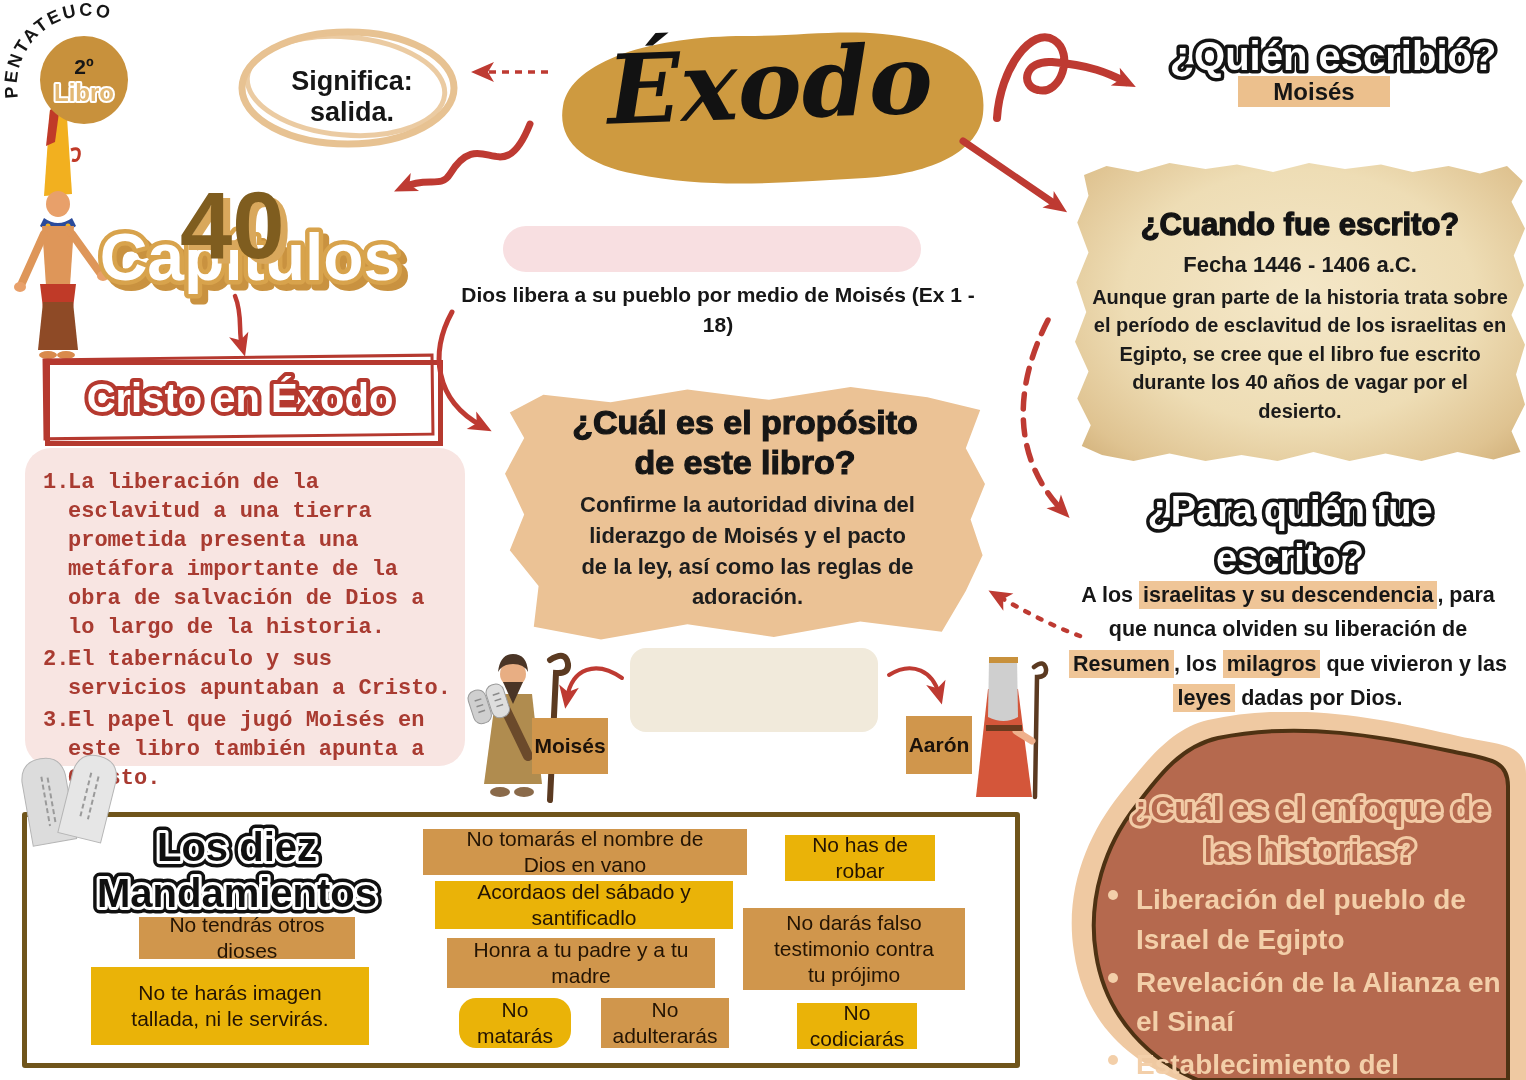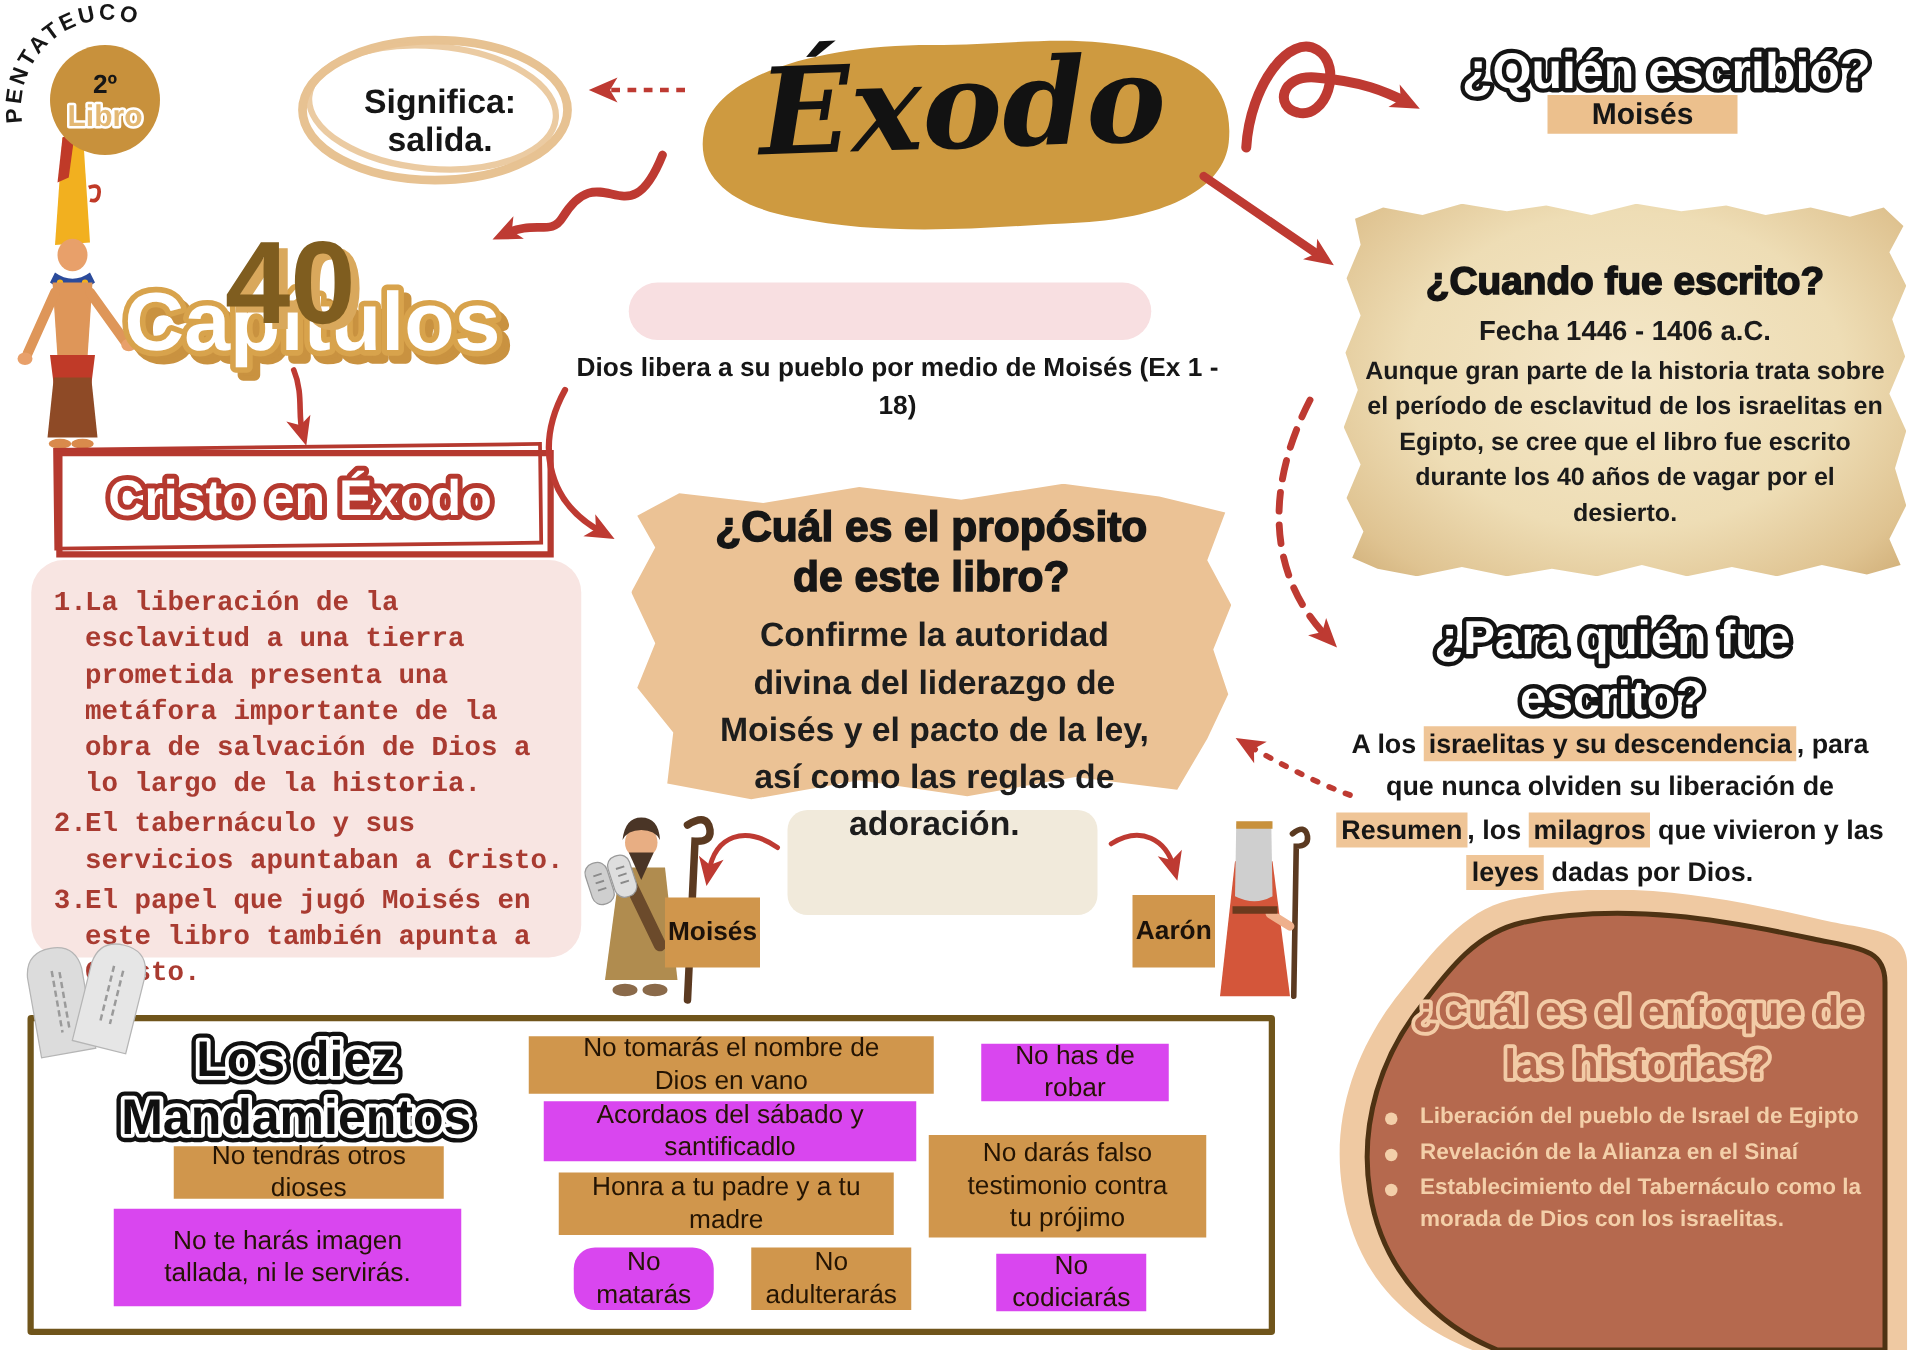--- a/index.html
+++ b/index.html
@@ -40,21 +40,21 @@
   
   .resumen-strip{left:503px;top:226px;width:418px;height:46px;background:#F8DFE1;border-radius:23px;z-index:1;}
   .resumen-lines{left:448px;top:280px;width:540px;text-align:center;z-index:2;}
   .resumen-lines div{font-size:21px;font-weight:bold;color:#161616;line-height:1.42;}
 
   
   .prop-blob{left:505px;top:387px;width:480px;height:255px;background:#EBC295;z-index:1;
     clip-path:polygon(1% 10%,8% 3%,22% 6%,38% 1%,55% 5%,72% 0%,88% 4%,99% 9%,96% 24%,100% 38%,97% 52%,99.5% 66%,96% 80%,91% 96%,74% 92%,56% 98%,38% 93%,20% 99%,6% 94%,7% 78%,1% 64%,4% 50%,0% 34%,4% 20%);}
   .prop-title{left:520px;top:402px;width:450px;text-align:center;z-index:2;}
   .prop-title div{font-size:34px;font-weight:bold;color:#161616;line-height:1.18;-webkit-text-stroke:1.2px #161616;}
-  .prop-body{left:575px;top:490px;width:345px;text-align:center;font-size:27px;font-weight:bold;color:#1d1d1d;line-height:1.4;z-index:2;}
+  .prop-body{left:575px;top:490px;width:345px;text-align:center;font-size:22px;font-weight:bold;color:#1d1d1d;line-height:1.4;z-index:2;}
 
   
   .parchment{left:1075px;top:163px;width:450px;height:298px;z-index:1;
     background:radial-gradient(ellipse at 50% 45%, #F4E7C8 0%, #EEDDB5 55%, #DFC391 85%, #D0AE77 100%);
     clip-path:polygon(2% 4%,7% 1%,14% 3%,21% 0%,29% 2%,36% 0.5%,44% 3%,52% 0%,60% 2%,68% 0.5%,75% 3%,83% 1%,90% 3.5%,96% 1%,99.5% 6%,97% 13%,100% 22%,97.5% 31%,99.8% 41%,97% 51%,100% 61%,98% 71%,100% 81%,97% 90%,99% 97%,93% 99.5%,85% 97%,77% 100%,69% 97.5%,61% 100%,53% 97%,45% 100%,37% 98%,29% 100%,21% 97.5%,13% 100%,6% 98%,1.5% 95%,3.5% 88%,0.5% 79%,3% 70%,0% 60%,2.5% 50%,0.3% 40%,3% 30%,0.5% 20%,3% 11%);}
   .cuando-title{left:1080px;top:207px;width:440px;text-align:center;font-size:31px;font-weight:bold;color:#141414;
                 -webkit-text-stroke:1.3px #141414;z-index:2;}
   .cuando-fecha{left:1085px;top:252px;width:430px;text-align:center;font-size:22px;font-weight:bold;color:#1a1a1a;z-index:2;}
   .cuando-body{left:1088px;top:283px;width:424px;text-align:center;font-size:20px;font-weight:bold;color:#1a1a1a;line-height:1.42;z-index:2;}
 
@@ -67,27 +67,27 @@
   .char-label{background:#D0964C;z-index:2;display:flex;align-items:center;justify-content:center;
               font-size:21px;font-weight:bold;color:#1c120a;text-align:center;}
   .lbl-moises{left:532px;top:718px;width:76px;height:56px;}
   .lbl-aaron{left:906px;top:716px;width:66px;height:58px;}
 
   
   .box10{left:22px;top:812px;width:988px;height:246px;border:5px solid #70551B;border-radius:3px;background:#ffffff;z-index:1;}
   .chip{position:absolute;display:flex;align-items:center;justify-content:center;text-align:center;
         font-size:21px;font-weight:normal;color:#241403;line-height:1.25;padding:2px 22px;box-sizing:border-box;}
   .chip.dark{background:#D0964C;}
-  .chip.light{background:#d946ef;text-align:center;}
+  .chip.light{background:#eab308;text-align:center;}
 
   
   .enfoque-svg{left:1058px;top:712px;z-index:1;}
   .enf-bullets{left:1100px;top:880px;width:408px;z-index:2;}
   .enf-bullets ul{list-style:none;margin:0;padding:0;}
-  .enf-bullets li{position:relative;padding-left:36px;font-size:18px;font-weight:bold;color:#F3CFA9;line-height:1.42;margin-bottom:3px;}
+  .enf-bullets li{position:relative;padding-left:36px;font-size:28px;font-weight:bold;color:#F3CFA9;line-height:1.42;margin-bottom:3px;}
   .enf-bullets li::before{content:"";position:absolute;left:8px;top:10px;width:10px;height:10px;border-radius:50%;background:#F3CFA9;}
 
   .arrows{left:0;top:0;z-index:4;pointer-events:none;}
 </style>
 </head>
 <body>
 
 <div class="canvas">
 
   <svg class="abs badge-svg bubbleSvg" width="180" height="140" viewBox="0 0 180 140">

